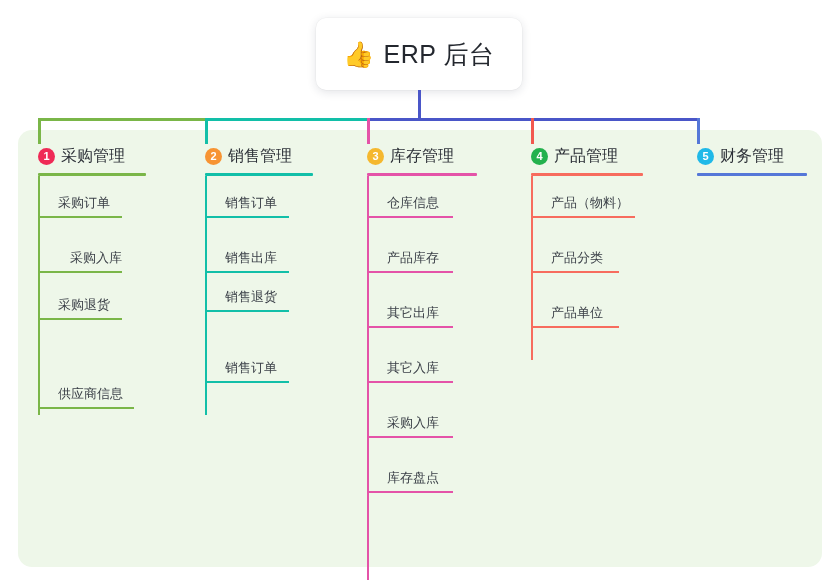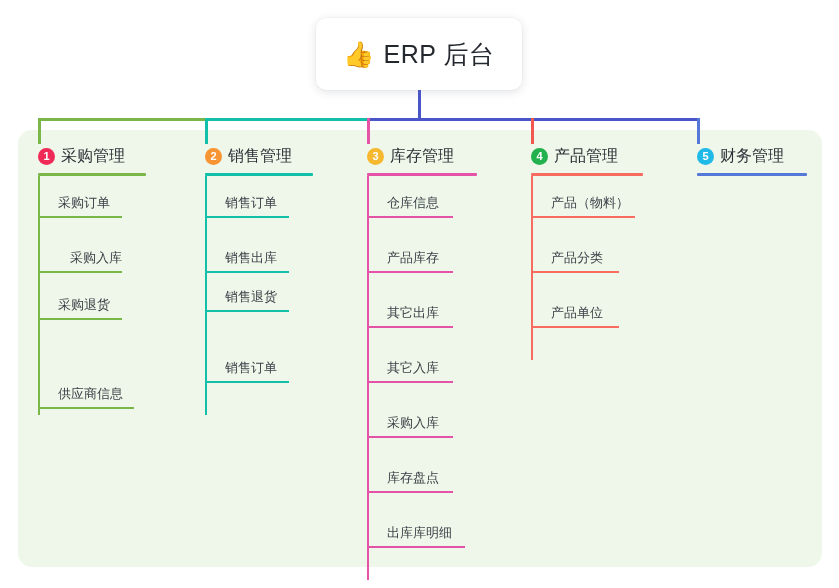--- a/index.html
+++ b/index.html
@@ -165,24 +165,20 @@
             <div class="leaf-rule" style="width: 86px; background: rgb(228, 83, 168);"></div>
           </div>
           <div class="leaf" style="top: 238px;">
             <div class="leaf-txt">采购入库</div>
             <div class="leaf-rule" style="width: 86px; background: rgb(228, 83, 168);"></div>
           </div>
           <div class="leaf" style="top: 293px;">
             <div class="leaf-txt">库存盘点</div>
             <div class="leaf-rule" style="width: 86px; background: rgb(228, 83, 168);"></div>
           </div>
-          <div class="leaf" style="top: 348px;">
-            <div class="leaf-txt">出库库明细</div>
-            <div class="leaf-rule" style="width: 98px; background: rgb(228, 83, 168);"></div>
-          </div>
         </div>
       </div>
       <div class="col" style="left: 531px;">
         <div class="cat-head">
           <span class="cat-badge" style="background: rgb(35, 177, 77);">4</span>
           <span class="cat-label">产品管理</span>
         </div>
         <div class="cat-rule" style="width: 112px; background: rgb(247, 108, 94);"></div>
         <div class="leaves" style="height: 217px;">
           <div class="spine" style="background: rgb(247, 108, 94); height: 184px;"></div>

